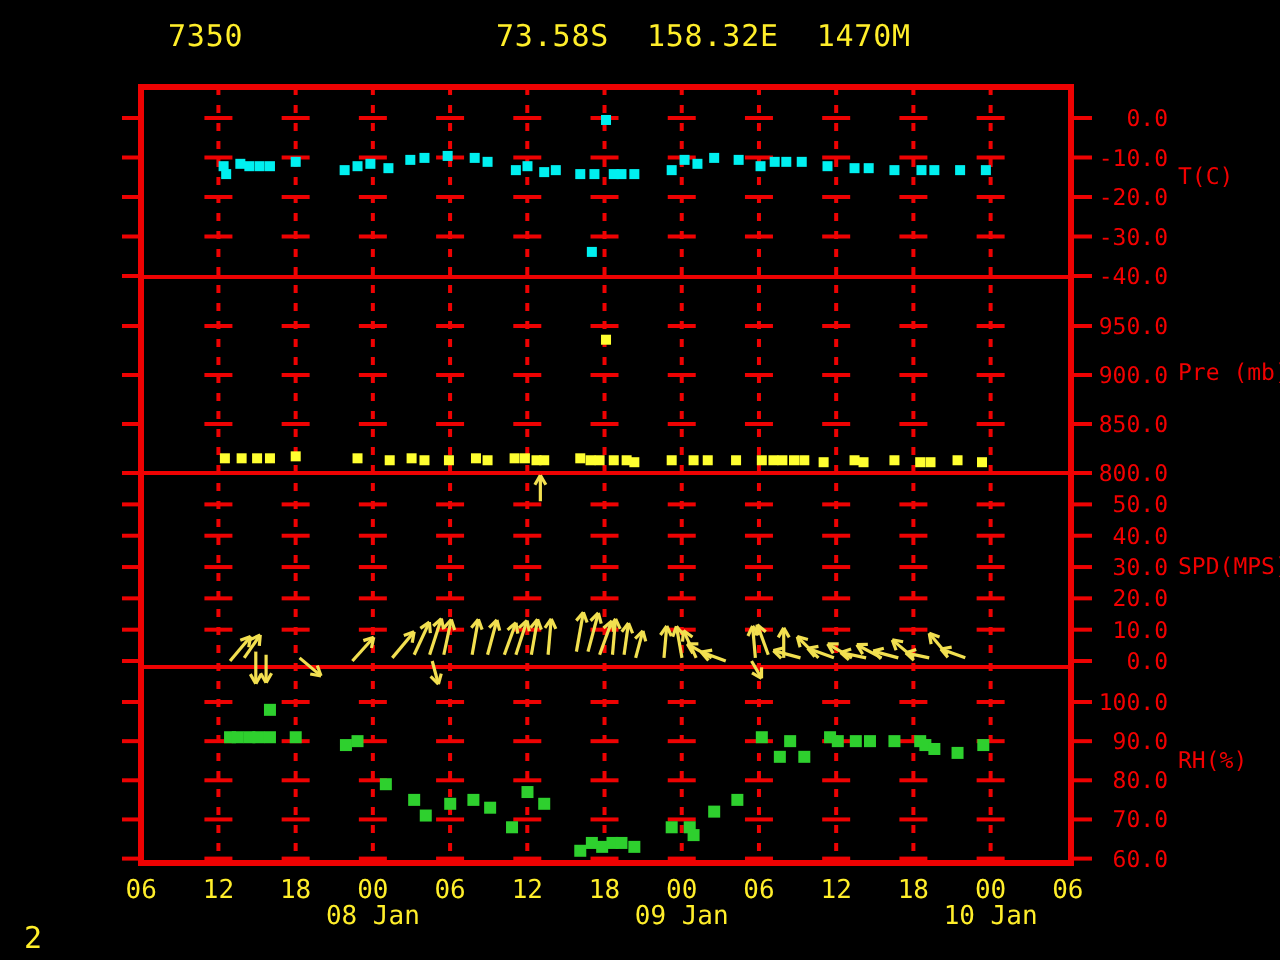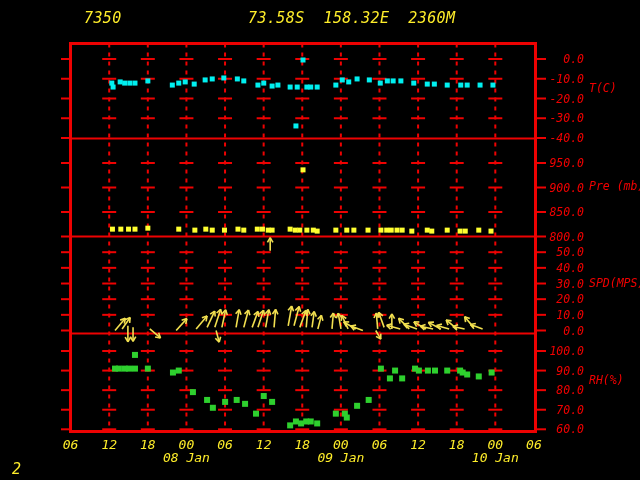--- a/index.html
+++ b/index.html
@@ -1,31 +1,31 @@
 <!DOCTYPE html>
 <html><head>
 <meta charset="utf-8">
 <style>
   html,body{margin:0;padding:0;background:#000;}
   #screen{position:relative;width:640px;height:480px;background:#000;overflow:hidden;
-          font-family:"DejaVu Sans Mono",monospace;font-style:italic;}
+          font-family:"DejaVu Sans Mono",monospace;}
   .ttl{position:absolute;color:#ffee2a;font-size:15px;letter-spacing:.4px;white-space:pre;}
   #station-id{left:84px;top:9px;}
   #position-line{left:248px;top:9px;}
   #period-line{left:68px;top:23px;}
   #page-number{left:12px;top:460px;}
   svg{position:absolute;left:0;top:0;}
   text{font-family:"DejaVu Sans Mono",monospace;}
 </style>
 </head>
 <body>
 
 <div id="screen">
   <span class="ttl" id="station-id">7350</span>
-  <span class="ttl" id="position-line">73.58S  158.32E  2360M</span>
+  <span class="ttl" id="position-line">73.58S  158.32E  1470M</span>
   <svg id="plot" width="640" height="480">
       <g>
         <line x1="109.21" y1="43.5" x2="109.21" y2="431.5" stroke="#ee0202" stroke-width="2" stroke-dasharray="4 5"></line>
         <line x1="147.82" y1="43.5" x2="147.82" y2="431.5" stroke="#ee0202" stroke-width="2" stroke-dasharray="4 5"></line>
         <line x1="186.43" y1="43.5" x2="186.43" y2="431.5" stroke="#ee0202" stroke-width="2" stroke-dasharray="4 5"></line>
         <line x1="225.04" y1="43.5" x2="225.04" y2="431.5" stroke="#ee0202" stroke-width="2" stroke-dasharray="4 5"></line>
         <line x1="263.65" y1="43.5" x2="263.65" y2="431.5" stroke="#ee0202" stroke-width="2" stroke-dasharray="4 5"></line>
         <line x1="302.26" y1="43.5" x2="302.26" y2="431.5" stroke="#ee0202" stroke-width="2" stroke-dasharray="4 5"></line>
         <line x1="340.87" y1="43.5" x2="340.87" y2="431.5" stroke="#ee0202" stroke-width="2" stroke-dasharray="4 5"></line>
         <line x1="379.48" y1="43.5" x2="379.48" y2="431.5" stroke="#ee0202" stroke-width="2" stroke-dasharray="4 5"></line>

